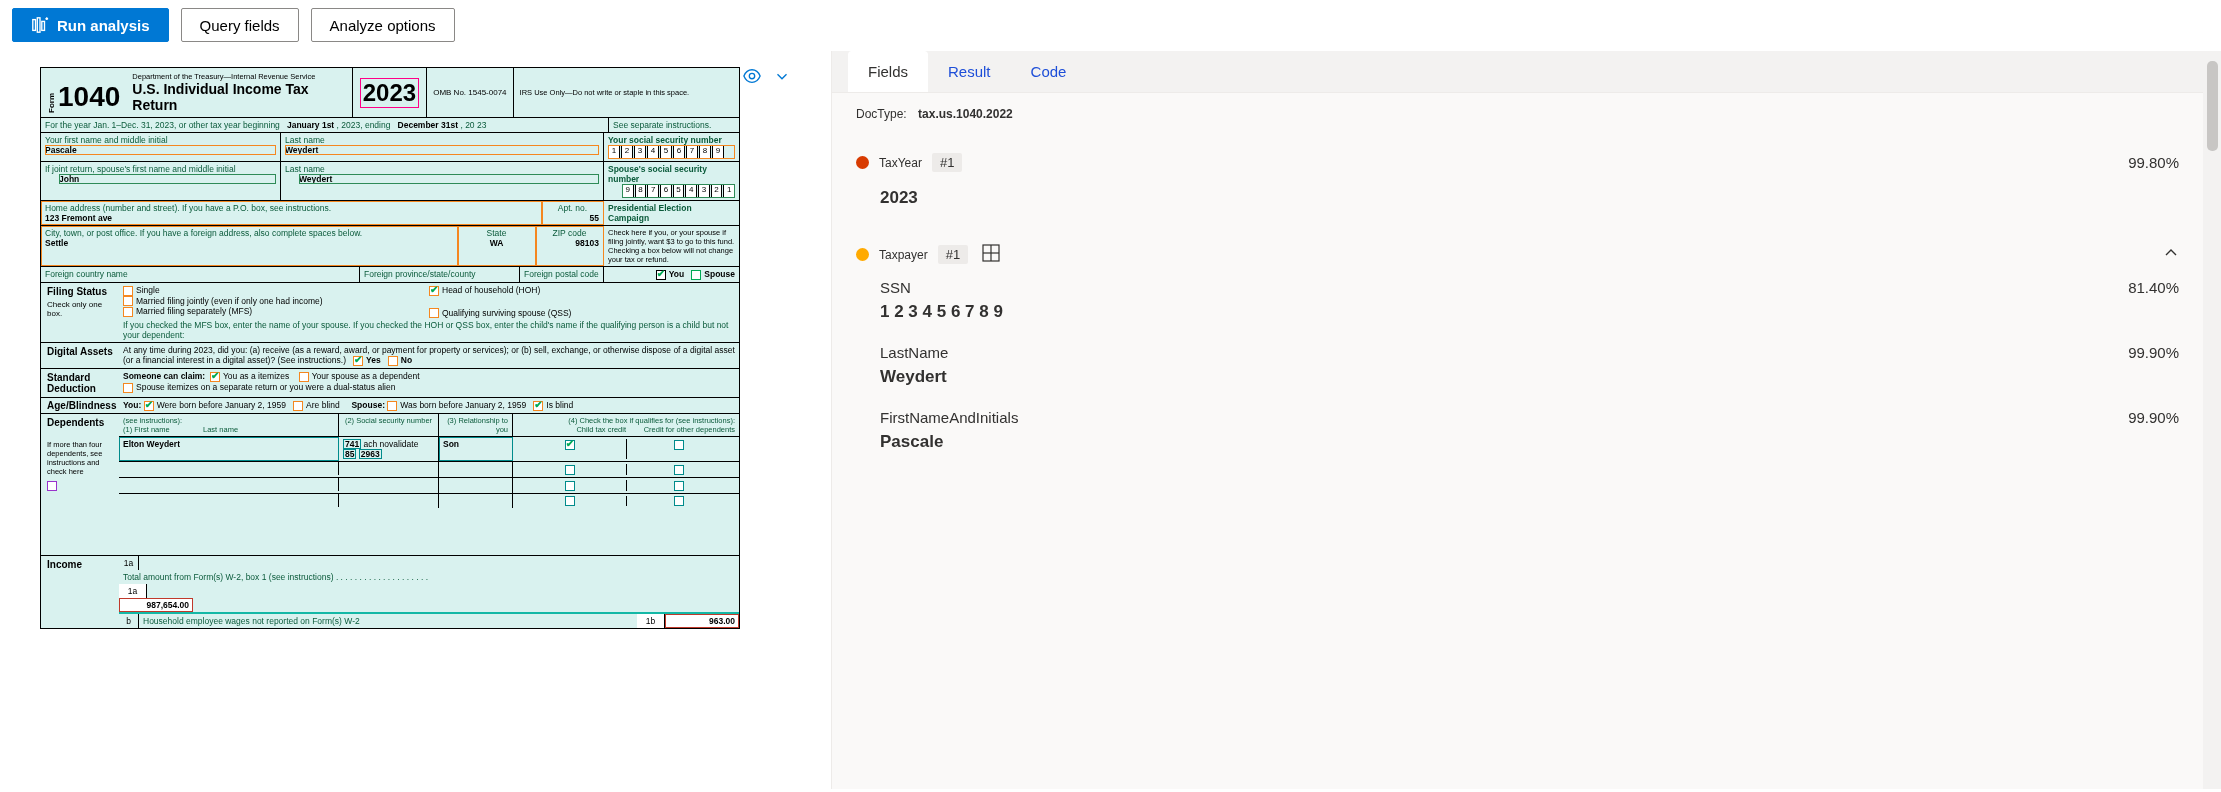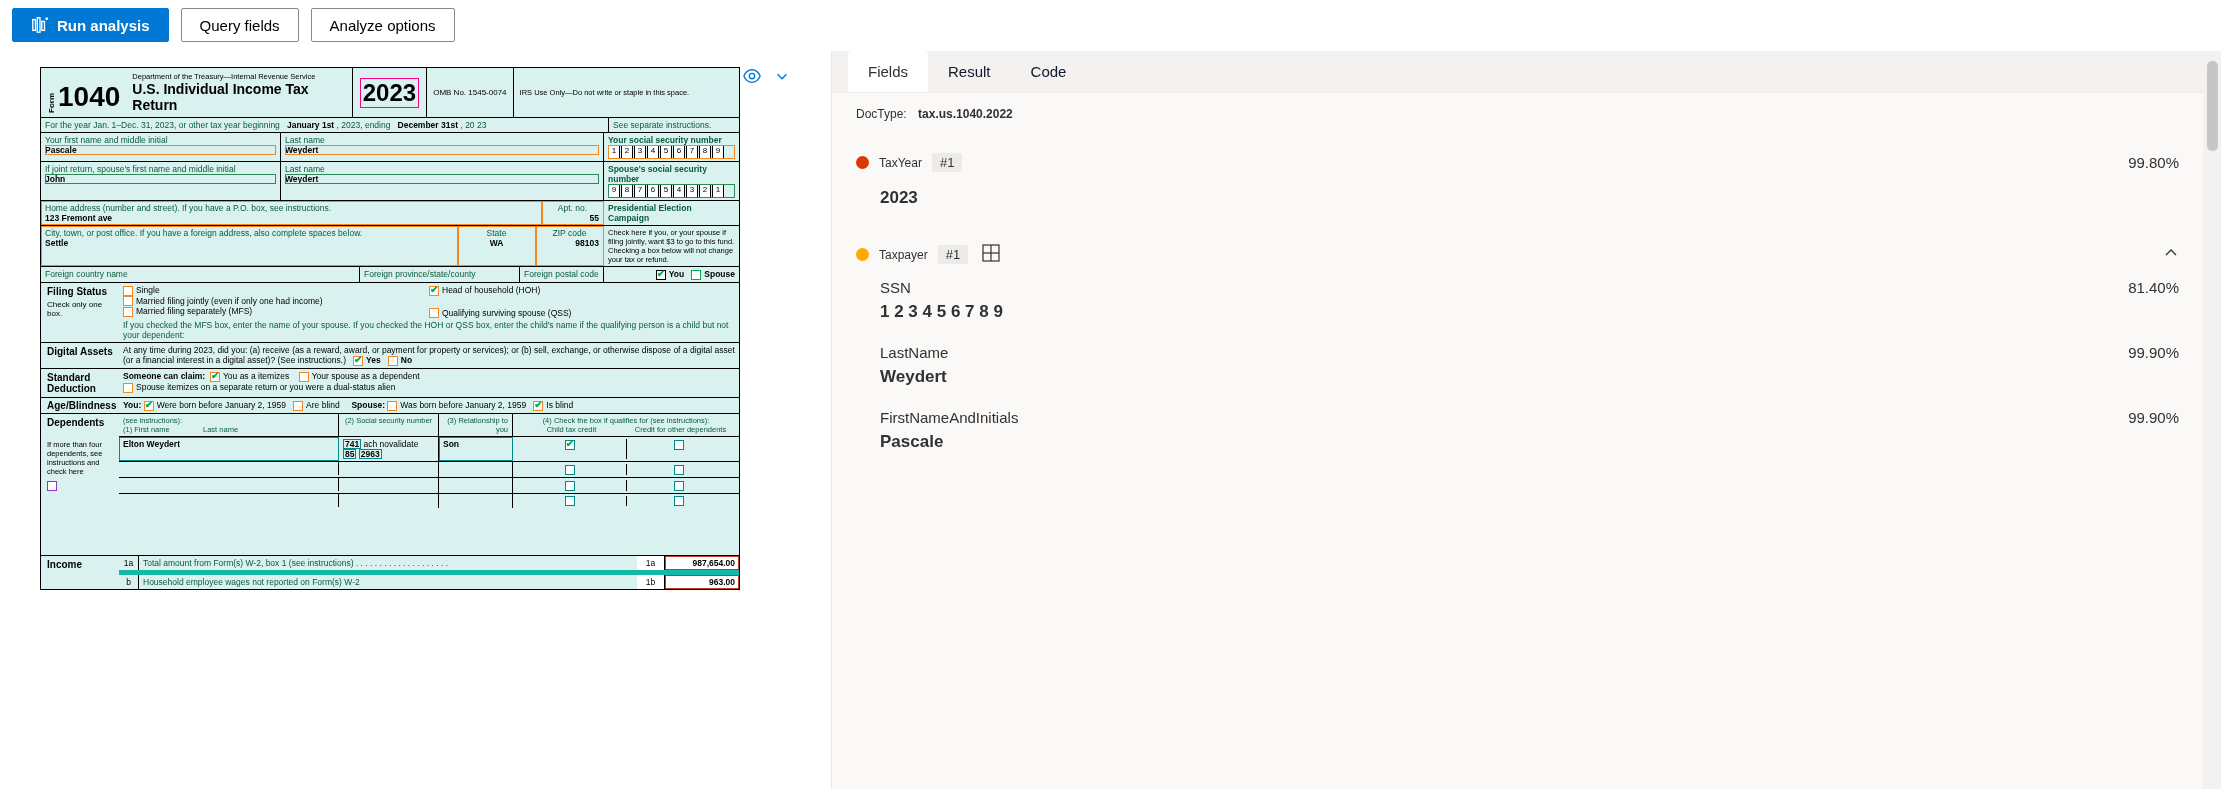--- a/index.html
+++ b/index.html
@@ -26,41 +26,41 @@
   .form1040 .hdr .year .y20 { outline: 1.5px solid #f08; padding:0 2px;}
   .form1040 .hdr .omb { padding: 4px 6px; font-size: 8px; border-right:1px solid #000; display:flex; align-items:center;}
   .form1040 .hdr .irsuse { flex:1; padding: 4px 6px; font-size: 7.5px; display:flex; align-items:center;}
   
   .row { display: flex; border-bottom: 1px solid #000; }
   .cell { padding: 2px 4px; border-right: 1px solid #000; }
   .cell:last-child { border-right: none; }
   .label { color: #0a5a3a; }
   .value { font-weight: 600; color: #000; }
   .hl-orange { outline: 1.5px solid #f5871f; outline-offset: -1px; }
-  .hl-green { outline: 1.5px solid #2e8b57; outline-offset: -1px; }
+  .hl-green { outline: 1.5px solid #2e8b57; outline-offset: -1px; margin-left: 14px; }
   .hl-teal { outline: 1.5px solid #008b8b; outline-offset: -1px; }
   .hl-purple { outline: 1.5px solid #9933cc; outline-offset: -1px; }
   .hl-red { outline: 1.5px solid #c0392b; outline-offset: -1px; }
   
   .ssn-boxes { display:flex; gap:1px; }
   .ssn-boxes span { border:1px solid #000; width:12px; height:14px; text-align:center; font-size:8px; background:#fff;}
   
   .checkbox { display:inline-block; width:10px; height:10px; border:1px solid #000; background:#fff; vertical-align:middle; margin-right:3px; position:relative;}
   .checkbox.checked::after { content:"✔"; position:absolute; top:-3px; left:0; color:#0a5; font-size:10px; font-weight:bold;}
   .checkbox.orange { border-color:#f5871f; border-width:1.5px;}
   .checkbox.green-chk.checked::after { color:#0a5;}
   .checkbox.teal { border-color:#008b8b; border-width:1.5px;}
   
   .section-label { font-weight:700; padding:3px 6px; width:78px; font-size:10px;}
   
   
   .results-panel { flex: 1; background: #faf9f8; display: flex; overflow: hidden; }
   .results-content { flex:1; overflow-y: auto; }
   .tabs { display: flex; background: #f3f2f1; border-bottom: 1px solid #edebe9; padding-left: 16px; }
-  .tab { padding: 12px 20px; font-size: 15px; cursor: pointer; color: #0f172a; }
+  .tab { padding: 12px 20px; font-size: 15px; cursor: pointer; color: #1d4ed8; }
   .tab.active { background: #fff; color: #323130; font-weight: 400; border-top-left-radius:4px; border-top-right-radius:4px;}
   
   .doctype-row { padding: 14px 24px; font-size: 12px; }
   .doctype-row .dt-label { color: #323130; margin-right: 8px; }
   .doctype-row .dt-value { font-weight: 600; }
   
   .field-group { padding: 8px 24px; }
   .field-header { display: flex; align-items: center; gap: 10px; padding: 10px 0; }
   .dot { width: 13px; height: 13px; border-radius: 50%; }
   .dot-red { background: #d83b01; }
@@ -270,21 +270,21 @@
         <div class="cell section-label" style="border-right:none; width:78px;">
           <span>Dependents</span>
           <div style="font-weight:400; font-size:7.5px; margin-top:12px;">If more than four dependents, see instructions and check here</div>
           <div style="margin-top:4px;"><span class="checkbox hl-purple" style="border-width:1.5px;"></span></div>
         </div>
         <div class="cell" style="flex:1; border-right:none; padding:0;">
           <div class="row" style="font-size:7.5px;">
             <div class="cell label" style="width:220px;"><span>(see instructions):</span><br><span>(1) First name</span>&nbsp;&nbsp;&nbsp;&nbsp;&nbsp;&nbsp;&nbsp;&nbsp;&nbsp;&nbsp;&nbsp;&nbsp;&nbsp;&nbsp;&nbsp;&nbsp;<span>Last name</span></div>
             <div class="cell label" style="width:100px; text-align:center;">(2) Social security number</div>
             <div class="cell label" style="width:74px; text-align:right;">(3) Relationship to you</div>
-            <div class="cell label" style="flex:1; text-align:center;">
+            <div class="cell label" style="flex:1; text-align:right;">
               <div>(4) Check the box if qualifies for (see instructions):</div>
               <div style="display:flex;">
                   <div style="flex:1;">Child tax credit</div>
                   <div style="flex:1;">Credit for other dependents</div>
                 </div>
             </div>
           </div>
           <div class="row">
             <div class="cell value hl-teal" style="width:220px;">Elton Weydert</div>
             <div class="cell" style="width:100px;"><span class="value hl-teal" style="padding:0 2px;">741</span> ach              novalidate <span class="value hl-teal" style="padding:0 2px;">85</span> <span class="value hl-teal" style="padding:0 2px;">2963</span></div>
@@ -320,21 +320,21 @@
                 <div style="flex:1; text-align:center;"><span class="checkbox teal"></span></div>
                 <div style="flex:1; text-align:center; border-left:1px solid #000;"><span class="checkbox teal"></span></div>
               </div>
             </div>
         </div>
       </div>
 
       <div class="row" style="border-top:1px solid #000; border-bottom:none;margin-top:47px;">
         <div class="cell section-label" style="border-right:none;">Income</div>
         <div class="cell" style="flex:1; border-right:none; padding:0;">
-          <div class="row" style="border-bottom:5px solid #14b8a6;">
+          <div class="row" style="border-bottom:2px solid #14b8a6;flex-direction:column;">
             <div class="cell" style="width:20px; text-align:center;">1a</div>
             <div class="cell label" style="flex:1; border-right:none;"><span>Total amount from Form(s) W-2, box 1 (see instructions)</span> . . . . . . . . . . . . . . . . . . . .</div>
             <div class="cell" style="width:28px; text-align:center; background:#fff;">1a</div>
             <div class="cell value hl-red" style="width:74px; text-align:right; background:#fff;">987,654.00</div>
           </div>
           <div class="row" style="border-bottom:none;">
             <div class="cell" style="width:20px; text-align:center;">b</div>
             <div class="cell label" style="flex:1; border-right:none;">Household employee wages not reported on Form(s) W-2</div>
             <div class="cell" style="width:28px; text-align:center; background:#fff;">1b</div>
             <div class="cell value hl-red" style="width:74px; text-align:right; background:#fff;">963.00</div>

